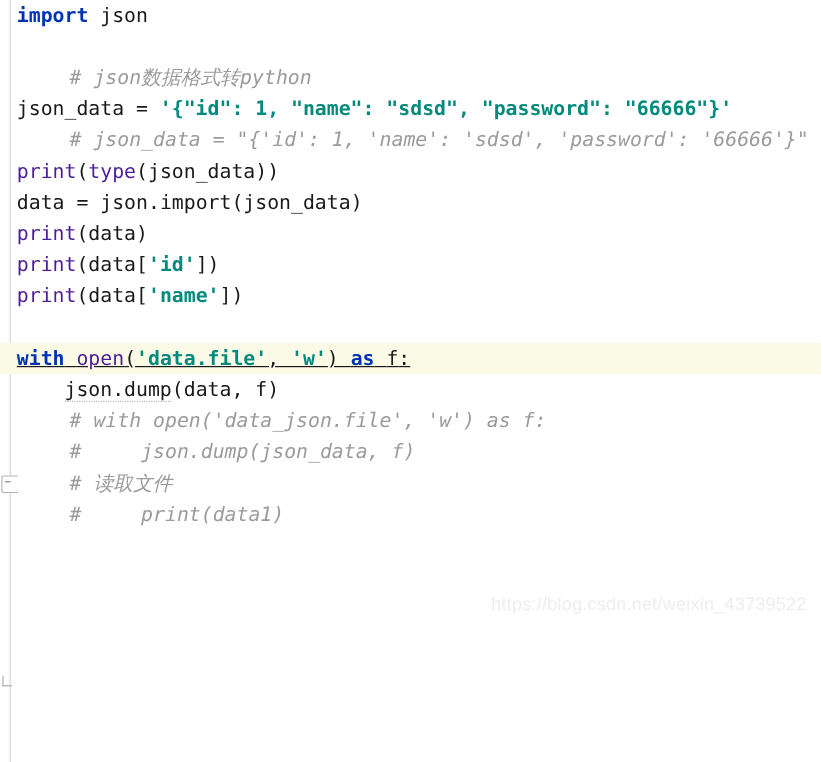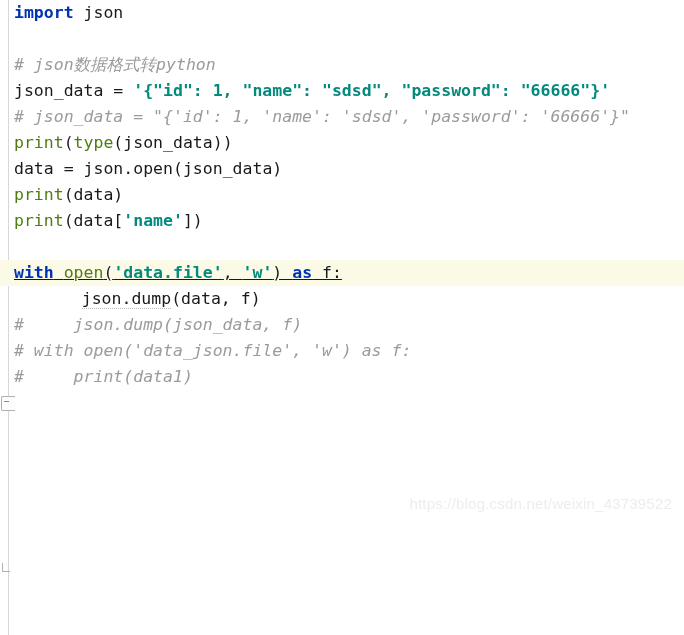--- a/index.html
+++ b/index.html
@@ -49,36 +49,35 @@
     color: #19191c;
     letter-spacing: 0px;
   }
   .line.hl {
     background: #fbfae7;
     text-decoration: underline;
   }
 
   
   .kw      { color: #0033b3; font-weight: bold; }
-  .builtin { color: #4d7c0f; }
+  .builtin { color: #4c1d95; }
   .str     { color: #038a7d; font-weight: bold; }
   .plain   { color: #19191c; }
   .punc    { color: #19191c; }
-  .cmt     { color: #9b9b9b; font-style: italic; }
+  .cmt     { color: #9b9b9b; font-style: italic; margin-left: 44px; }
 
   
   .squig {
     text-decoration-style: wavy;
     text-decoration-color: #59a869;
     text-decoration-thickness: 1px;
     text-underline-offset: 2px;
   }
   .dotted {
     border-bottom: 1px dotted #b9b9b9;
-    margin-left: 28px;
   }
 
   
   .fold {
     position: absolute;
     left: 1px;
     width: 13px;
     height: 13px;
     box-sizing: border-box;
   }
@@ -150,40 +149,42 @@
     <div class="line"></div>
 
     <div class="line"><span class="cmt"># json数据格式转python</span></div>
 
     <div class="line"><span class="plain">json_data</span> <span class="punc">=</span> <span class="str">'{"id": 1, "name": "<span class="squig">sdsd</span>", "password": "66666"}'</span></div>
 
     <div class="line"><span class="cmt"># json_data = "{'id': 1, 'name': '<span class="squig">sdsd</span>', 'password': '66666'}"</span></div>
 
     <div class="line"><span class="builtin">print</span><span class="punc">(</span><span class="builtin">type</span><span class="punc">(</span><span class="plain">json_data</span><span class="punc">))</span></div>
 
-    <div class="line"><span class="plain">data</span> <span class="punc">=</span> <span class="plain">json.open</span><span class="punc">(</span><span class="plain">json_data</span><span class="punc">)</span></div>
+    <div class="line"><span class="plain">data</span> <span class="punc">=</span> <span class="plain">json.import</span><span class="punc">(</span><span class="plain">json_data</span><span class="punc">)</span></div>
 
 
     <div class="line"><span class="builtin">print</span><span class="punc">(</span><span class="plain">data</span><span class="punc">)</span></div>
 
+    <div class="line"><span class="builtin">print</span><span class="punc">(</span><span class="plain">data</span><span class="punc">[</span><span class="str">'id'</span><span class="punc">])</span></div>
 
     <div class="line"><span class="builtin">print</span><span class="punc">(</span><span class="plain">data</span><span class="punc">[</span><span class="str">'name'</span><span class="punc">])</span></div>
 
     <div class="line"></div>
 
 
     <div class="line hl"><span class="kw">with</span> <span class="builtin">open</span><span class="punc">(</span><span class="str">'data.file'</span><span class="punc">, </span><span class="str">'w'</span><span class="punc">) </span><span class="kw">as</span> <span class="plain">f</span><span class="punc">:</span></div>
 
     <div class="line">    <span class="plain dotted">json.dump</span><span class="punc">(</span><span class="plain">data</span><span class="punc">, </span><span class="plain">f</span><span class="punc">)</span></div>
 
 
+    <div class="line"><span class="cmt"># with open('data_json.file', 'w') as f:</span></div>
+
     <div class="line"><span class="cmt">#     json.dump(json_data, f)</span></div>
 
-    <div class="line"><span class="cmt"># with open('data_json.file', 'w') as f:</span></div>
-
+    <div class="line"><span class="cmt"># 读取文件</span></div>
 
 
 
     <div class="line"><span class="cmt">#     print(data1)</span></div>
 
   </div>
 
   <div class="watermark">https://blog.csdn.net/weixin_43739522</div>
 
 </div>

